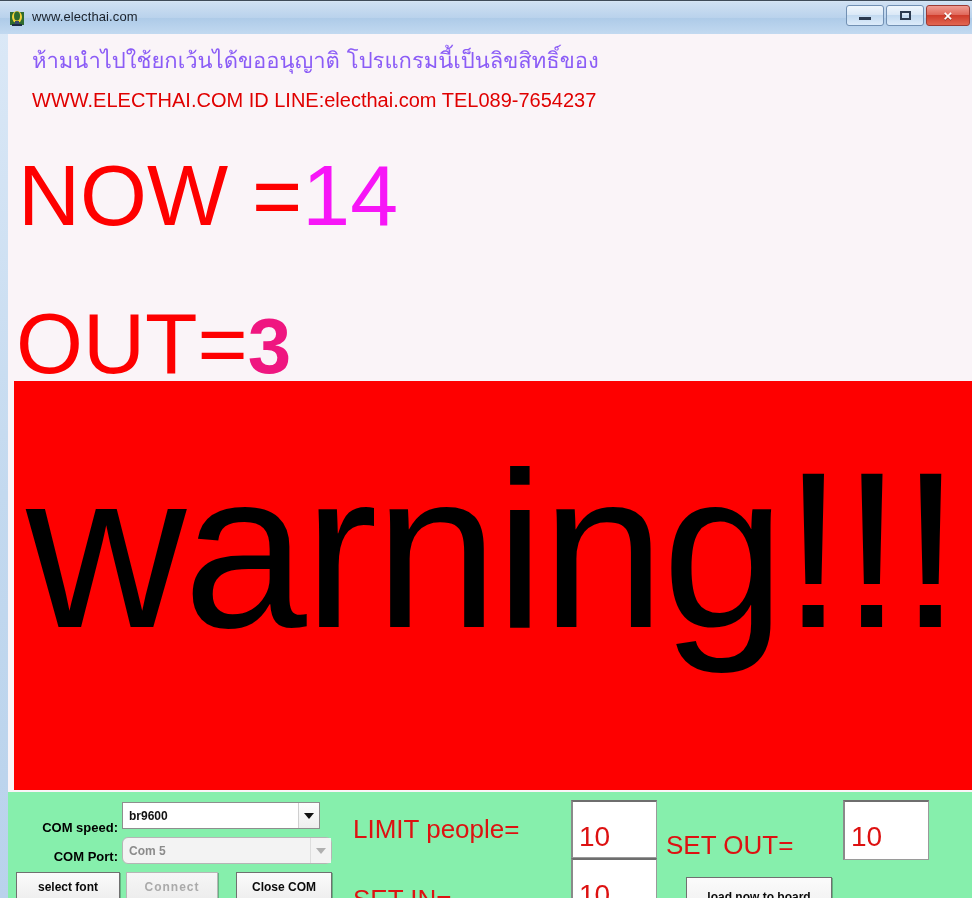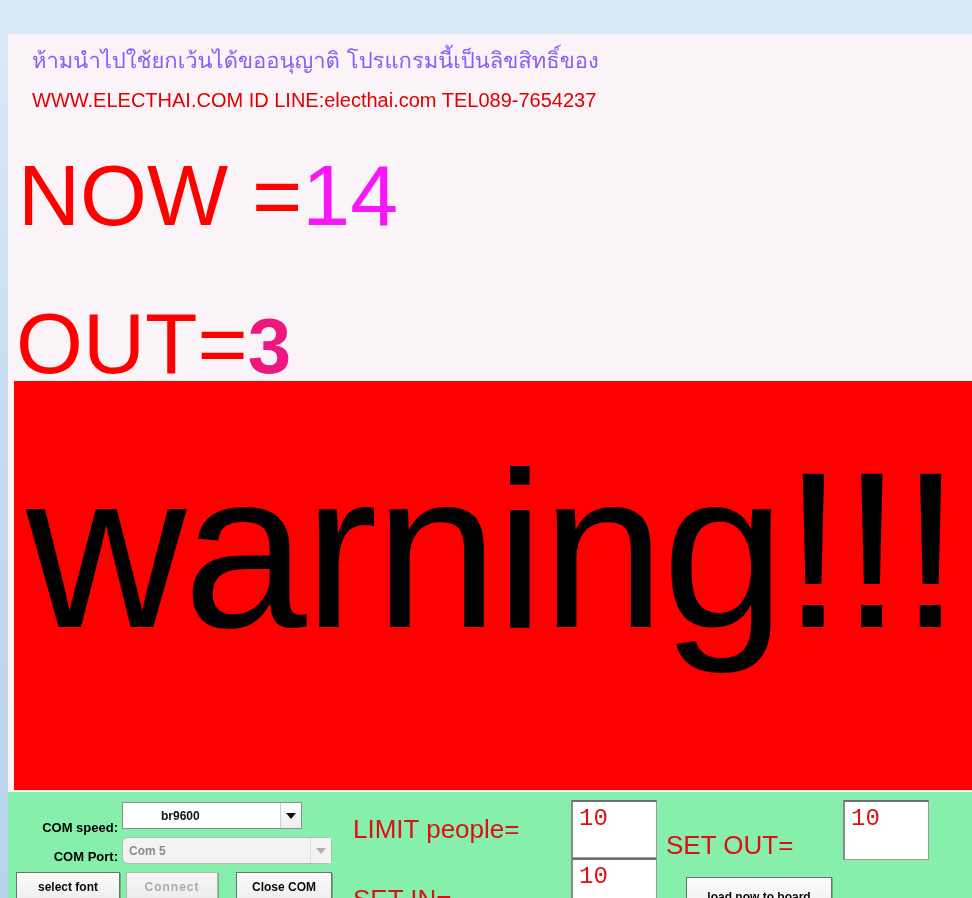--- a/index.html
+++ b/index.html
@@ -239,21 +239,21 @@
   }
   .combo.disabled .combo-arrow { background: #f3f3f3; border-left: 1px solid #dddddd; }
   .caret {
     width: 0; height: 0;
     border-left: 5px solid transparent;
     border-right: 5px solid transparent;
     border-top: 6px solid #111111;
   }
   .combo.disabled .caret { border-top-color: #b0b0b0; }
 
-  .combo-speed { left: 114px; top: 10px; width: 180px; padding-left: 32px; }
+  .combo-speed { left: 114px; top: 10px; width: 198px; }
   .combo-port  { left: 114px; top: 45px; width: 210px; border-radius: 6px; }
 
   .btn {
     position: absolute;
     height: 30px;
     background: linear-gradient(to bottom, #fbfbfb 0%, #ededed 100%);
     border: 1px solid #707070;
     box-shadow: 1px 1px 0 rgba(0,0,0,.25);
     box-sizing: border-box;
     display: flex;
@@ -288,36 +288,61 @@
   .lbl-setin  { left: 345px; top: 92px; }
   .lbl-setout { left: 658px; top: 22px; margin-top: 16px; }
 
   .textbox {
     position: absolute;
     background: #ffffff;
     border: 1px solid #9a9a9a;
     border-top: 2px solid #6e6e6e;
     border-left: 2px solid #8a8a8a;
     box-sizing: border-box;
-    font-size: 24px;
+    font-size: 28px;
     color: #dd1111;
-    font-family: Liberation Mono, monospace;
+    font-family: Liberation Sans, sans-serif;
     padding-left: 6px;
-    padding-top: 3px;
+    padding-top: 19px;
     overflow: hidden;
   }
   .tb-limit  { left: 563px; top: 8px;  width: 86px; height: 58px; }
   .tb-setin  { left: 563px; top: 66px; width: 86px; height: 70px; }
   .tb-setout { left: 835px; top: 8px;  width: 86px; height: 60px; }
 </style>
 </head>
 <body>
 
 <div class="window">
 
+  <div class="titlebar">
+    <div class="titlebar-inner"></div>
+
+    <svg class="app-icon" viewBox="0 0 18 18">
+      <rect x="2" y="3" width="14" height="13" fill="#2f6b2f"></rect>
+      <ellipse cx="9" cy="8" rx="5" ry="6" fill="#f2d23a"></ellipse>
+      <ellipse cx="9" cy="7" rx="3" ry="4.5" fill="#2f6b2f"></ellipse>
+      <rect x="7" y="12" width="4" height="5" fill="#3a4a6b"></rect>
+      <rect x="4" y="15" width="10" height="2" fill="#1c2a44"></rect>
+    </svg>
+
+    <div class="title-text">www.electhai.com</div>
+
+    <div class="winbtns">
+      <div class="winbtn">
+        <div class="glyph-min"></div>
+      </div>
+      <div class="winbtn">
+        <div class="glyph-max"></div>
+      </div>
+      <div class="winbtn close">
+        <div class="glyph-close">×</div>
+      </div>
+    </div>
+  </div>
 
   <div class="client">
 
     <div class="thai-line">ห้ามนำไปใช้ยกเว้นได้ขออนุญาติ   โปรแกรมนี้เป็นลิขสิทธิ์ของ</div>
     <div class="contact-line">WWW.ELECTHAI.COM   ID LINE:electhai.com   TEL089-7654237</div>
 
     <div class="counter now-counter">
       <span class="lbl-red">NOW =</span><span class="val-magenta">14</span>
     </div>
 

